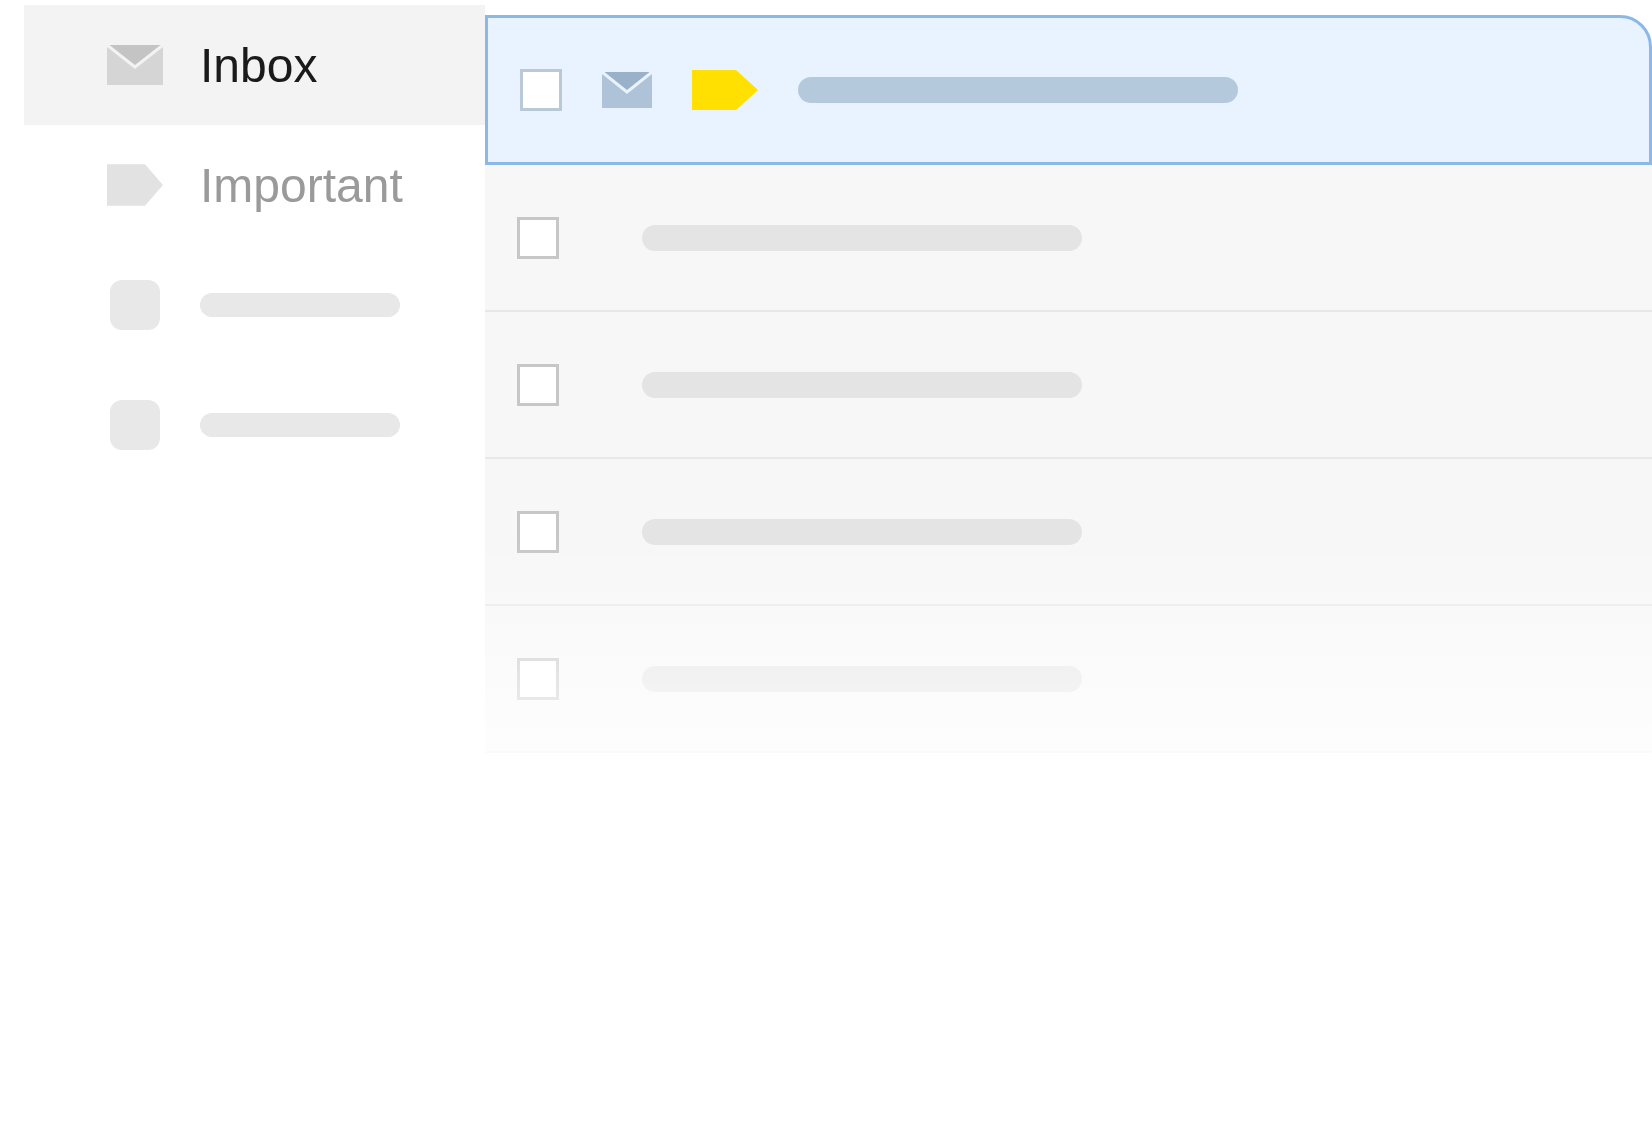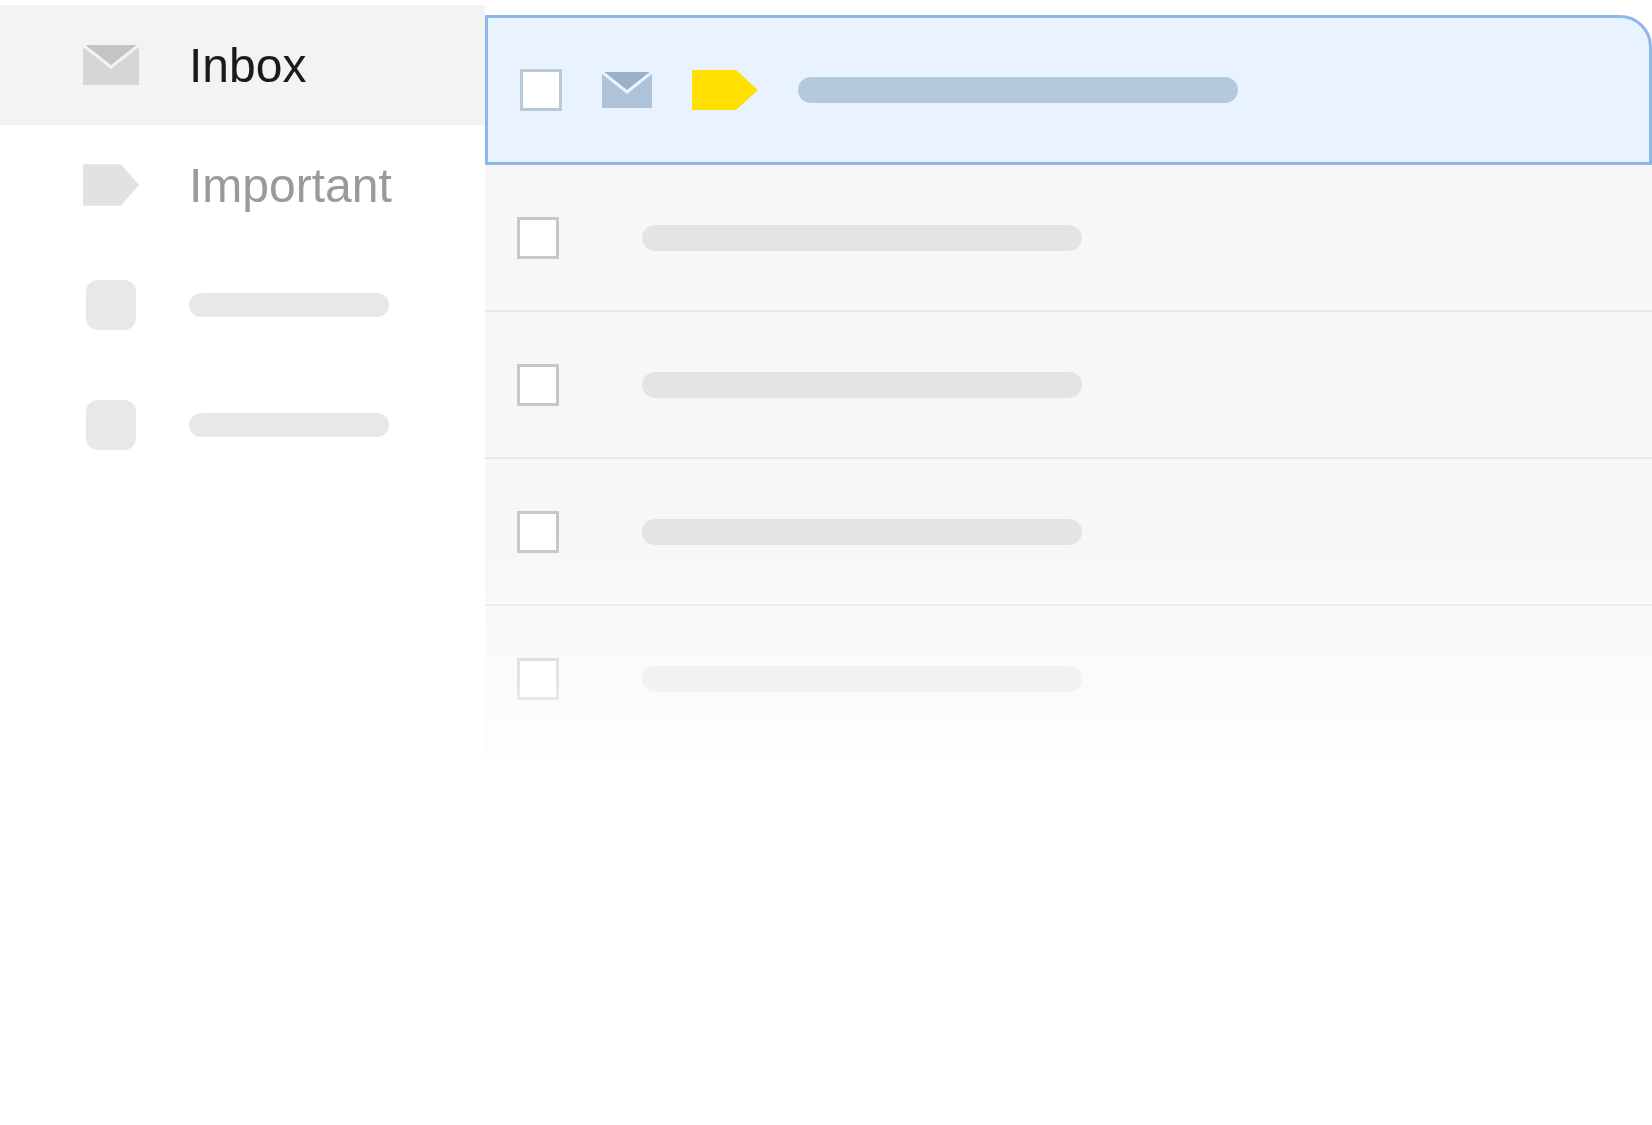--- a/index.html
+++ b/index.html
@@ -18,21 +18,22 @@
     .sidebar {
       width: 485px;
       background: #ffffff;
       padding-top: 5px;
     }
     .sidebar-item {
       display: flex;
       align-items: center;
       height: 120px;
       padding-left: 83px;
-      gap: 50px;
+      gap: 37px;
+      margin-left: 24px;
     }
     .sidebar-item.active {
       background: #f3f3f3;
     }
     .sidebar-item .icon-slot {
       width: 56px;
       display: flex;
       align-items: center;
       justify-content: center;
     }

